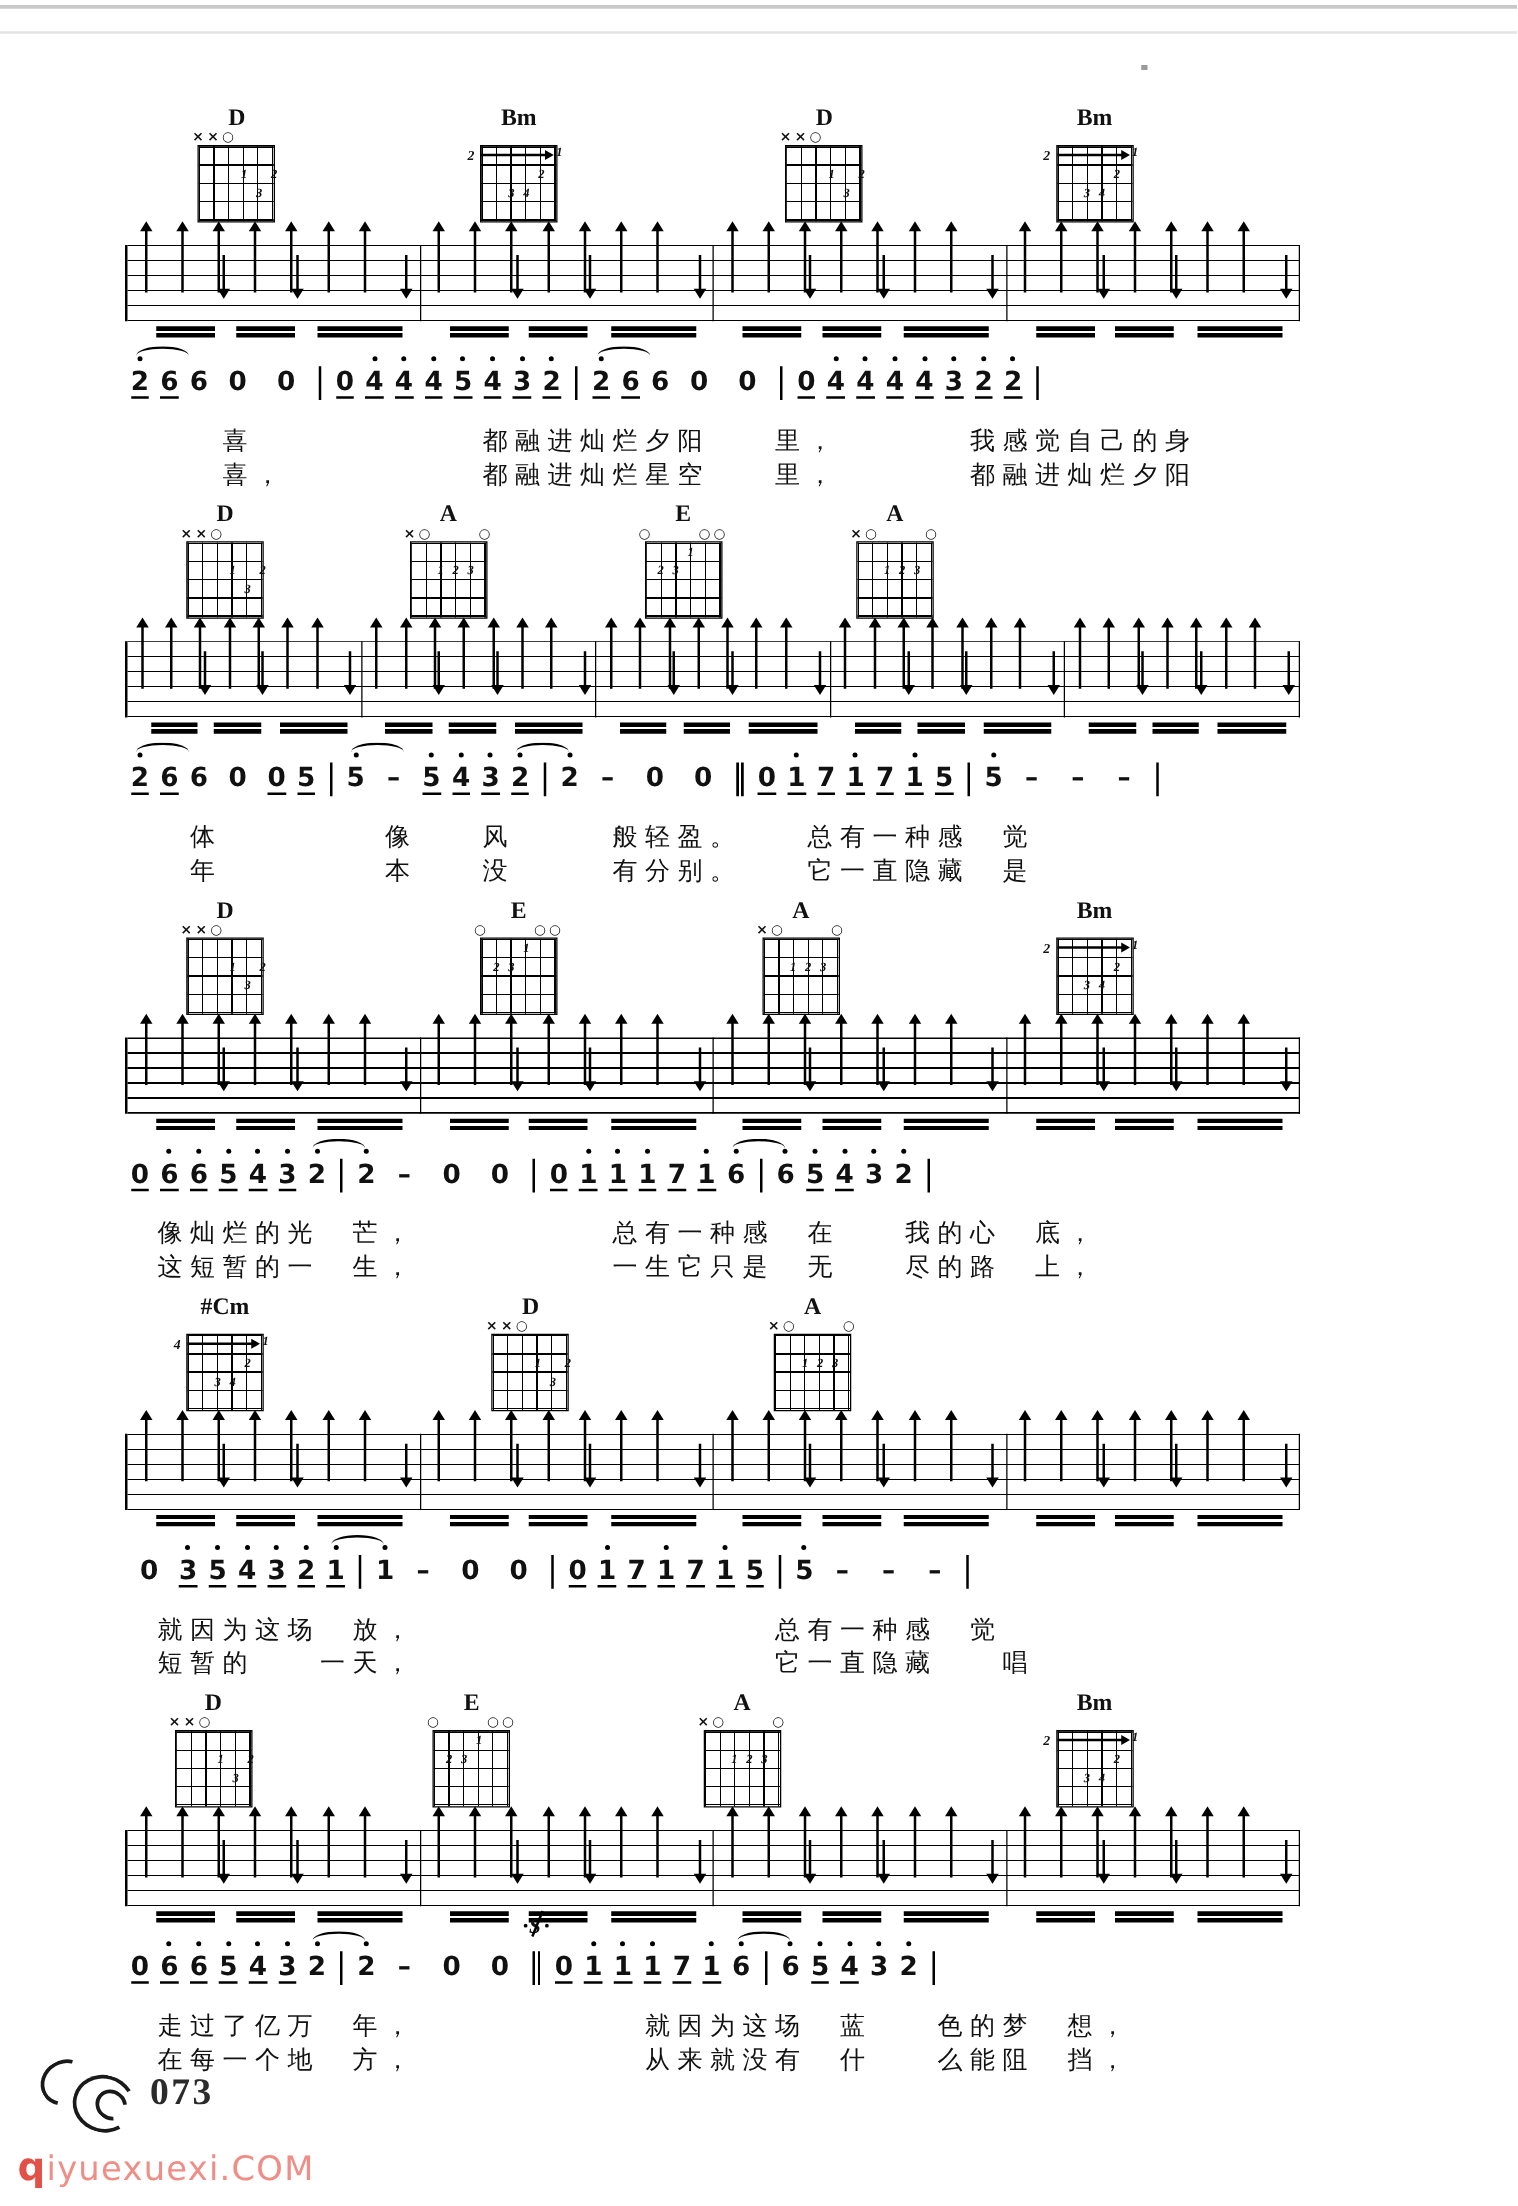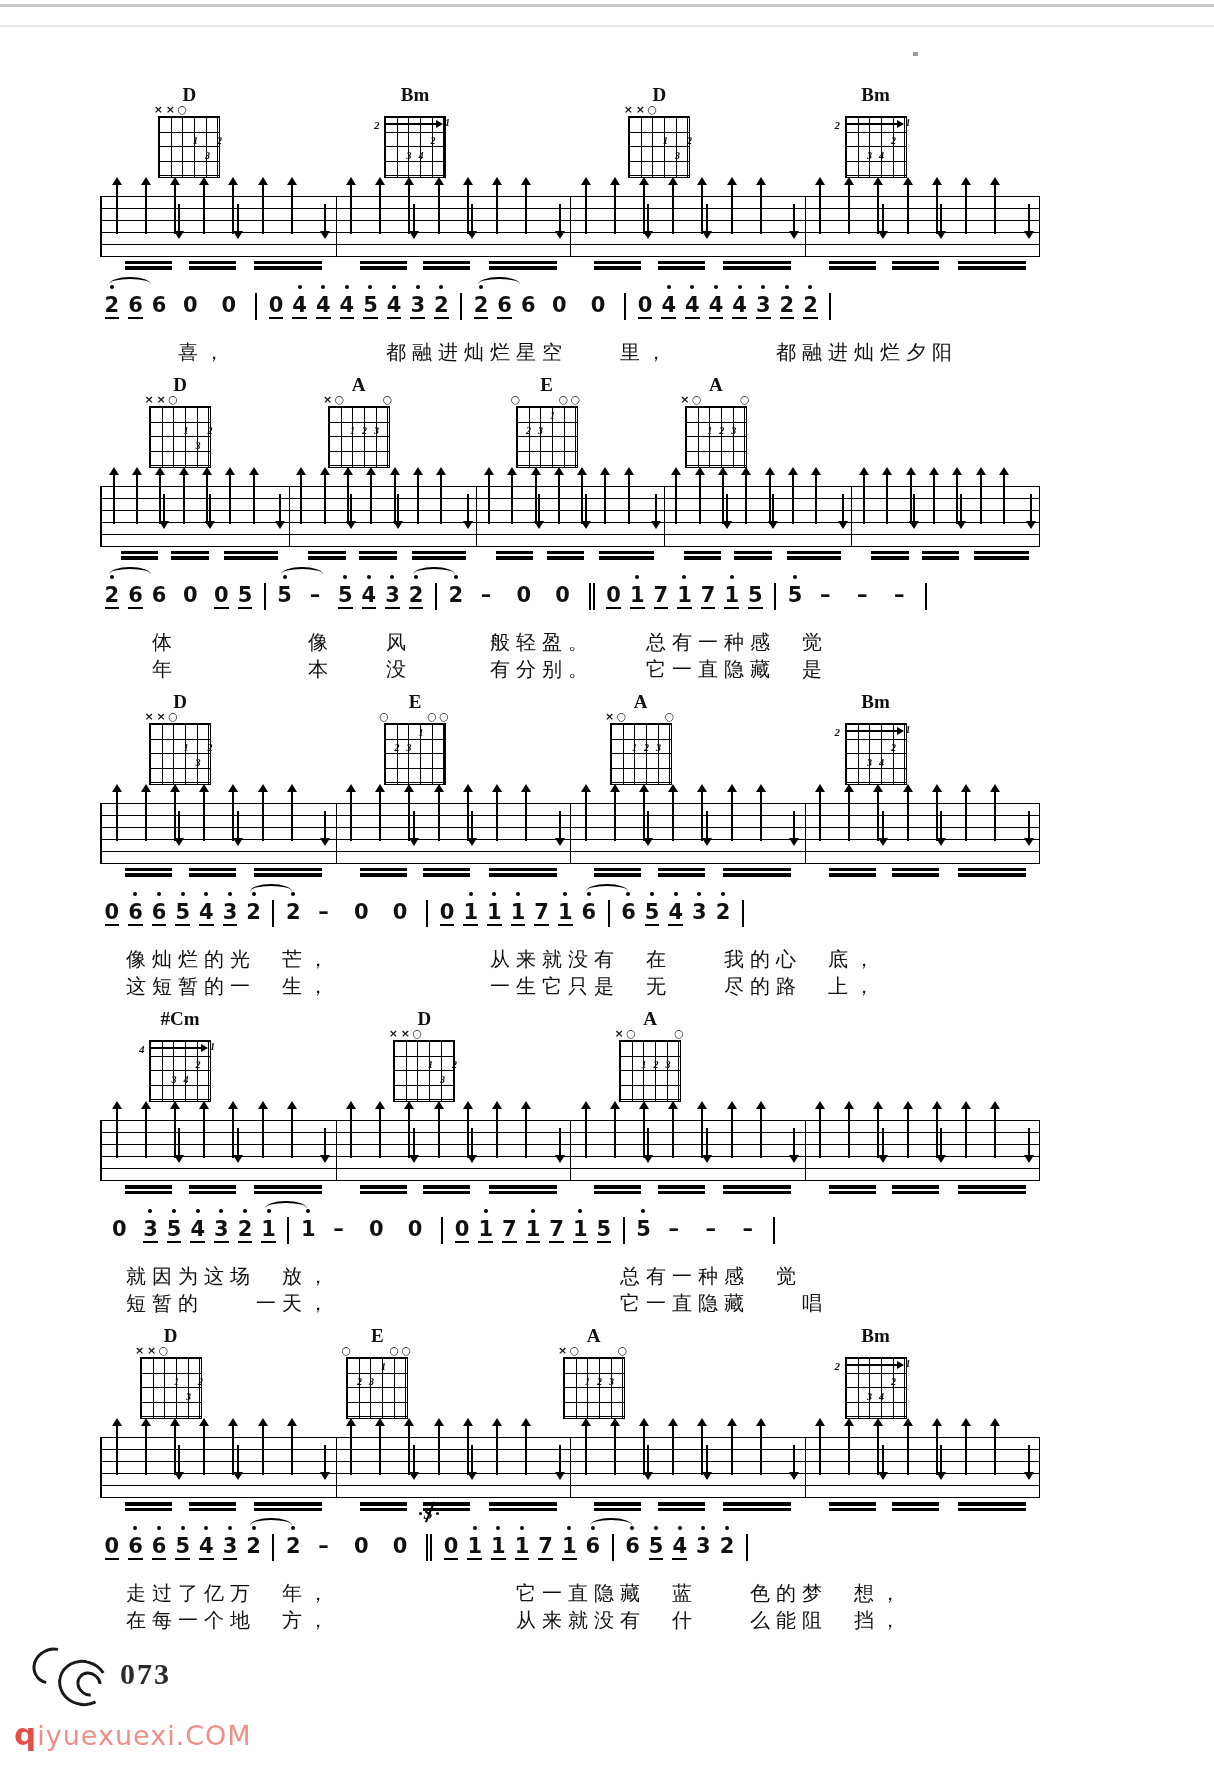--- a/index.html
+++ b/index.html
@@ -310,20 +310,21 @@
           <span class="tk ul">4<span class="dot"></span></span>
           <span class="tk ul">4<span class="dot"></span></span>
           <span class="tk ul">4<span class="dot"></span></span>
           <span class="tk ul">4<span class="dot"></span></span>
           <span class="tk ul">3<span class="dot"></span></span>
           <span class="tk ul">2<span class="dot"></span></span>
           <span class="tk ul">2<span class="dot"></span></span>
           <span class="bar"></span>
         </div>
     <div class="lyrblock">
+          <div class="lyr">　　　喜　　　　　　　都融进灿烂夕阳　　里，　　　　我感觉自己的身</div>
           <div class="lyr">　　　喜，　　　　　　都融进灿烂星空　　里，　　　　都融进灿烂夕阳</div>
         </div>
   </div>
       <div class="system">
     <div class="chordstrip">
           <div class="chord" style="left: 5%;">
             <div class="cname">D</div>
             <div class="chead">
               <span style="left: 2px;">×</span>
               <span style="left: 14px;">×</span>
@@ -800,21 +801,21 @@
           <span class="tk">6<span class="dot"></span><span class="tie"></span></span>
           <span class="bar"></span>
           <span class="tk">6<span class="dot"></span></span>
           <span class="tk ul">5<span class="dot"></span></span>
           <span class="tk ul">4<span class="dot"></span></span>
           <span class="tk">3<span class="dot"></span></span>
           <span class="tk">2<span class="dot"></span></span>
           <span class="bar"></span>
         </div>
     <div class="lyrblock">
-          <div class="lyr">　像灿烂的光　芒，　　　　　　从来就没有　在　　我的心　底，</div>
+          <div class="lyr">　像灿烂的光　芒，　　　　　　总有一种感　在　　我的心　底，</div>
           <div class="lyr">　这短暂的一　生，　　　　　　一生它只是　无　　尽的路　上，</div>
         </div>
   </div>
       <div class="system">
     <div class="chordstrip">
           <div class="chord" style="left: 5%;">
             <div class="cname">#Cm</div>
             <div class="chead"></div>
             <div class="cgrid">
               <span class="pos-lbl">4</span>
@@ -1240,21 +1241,21 @@
           <span class="tk">6<span class="dot"></span><span class="tie"></span></span>
           <span class="bar"></span>
           <span class="tk">6<span class="dot"></span></span>
           <span class="tk ul">5<span class="dot"></span></span>
           <span class="tk ul">4<span class="dot"></span></span>
           <span class="tk">3<span class="dot"></span></span>
           <span class="tk">2<span class="dot"></span></span>
           <span class="bar"></span>
         </div>
     <div class="lyrblock">
-          <div class="lyr">　走过了亿万　年，　　　　　　　它一直隐藏　蓝　　色的梦　想，</div>
+          <div class="lyr">　走过了亿万　年，　　　　　　　就因为这场　蓝　　色的梦　想，</div>
           <div class="lyr">　在每一个地　方，　　　　　　　从来就没有　什　　么能阻　挡，</div>
         </div>
   </div>
     </div>
 
   <div class="footer">
     <span class="flourish">
       <span class="fl1"></span><span class="fl2"></span><span class="fl3"></span>
     </span><span class="pageno">073</span>
     <div class="site"><span class="q">q</span><span>iyuexuexi.COM</span></div>

